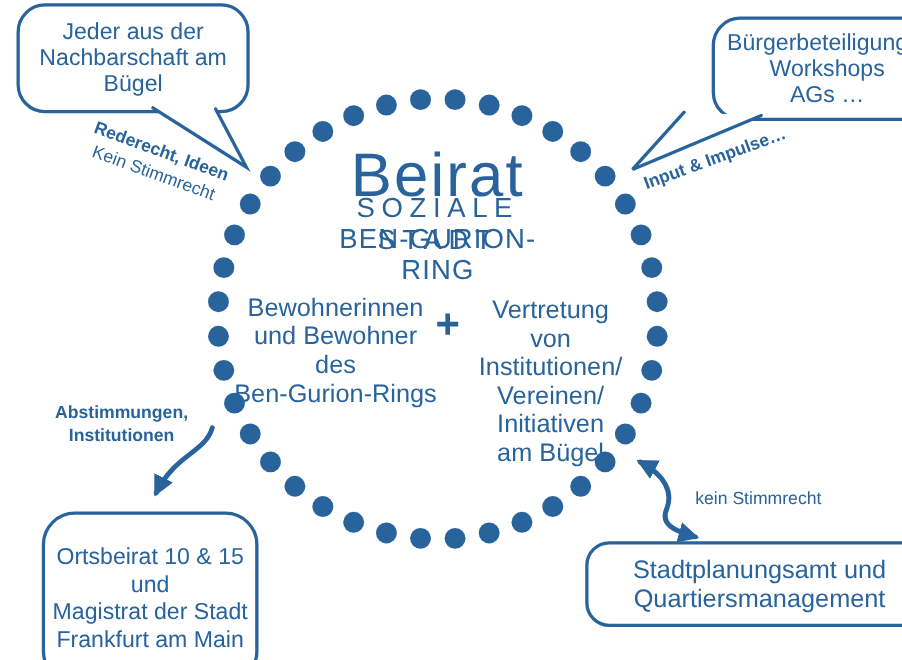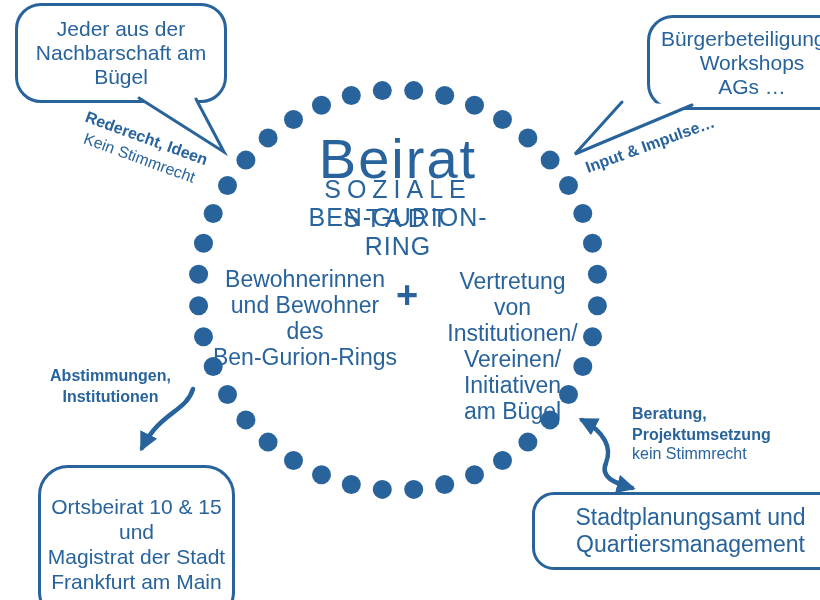--- a/index.html
+++ b/index.html
@@ -134,34 +134,32 @@
 
   <div class="abs ctr title-main" style="left:298px; top:126px; width:200px;">Beirat</div>
   <div class="abs ctr title-sub1" style="left:288px; top:175px; width:220px;">SOZIALE STADT</div>
   <div class="abs ctr title-sub2" style="left:288px; top:203px; width:220px;">BEN-GURION-RING</div>
 
   <div class="abs ctr member pre" style="left:210px; top:266px; width:190px;">Bewohnerinnen
 und Bewohner
 des
 Ben-Gurion-Rings</div>
   <div class="abs ctr plus" style="left:392px; top:274px; width:30px;">+</div>
-  <div class="abs ctr member pre" style="left:420px; top:268px; width:185px;">Vertretung
+  <div class="abs ctr member pre" style="left:408px; top:268px; width:185px;">Vertretung
 von
 Institutionen/
 Vereinen/
 Initiativen
 am Bügel</div>
 
   <div class="abs ctr rot-tl" style="left:53px; top:127px; width:180px;">
     <div class="small-bold">Rederecht, Ideen</div>
     <div class="small-reg">Kein Stimmrecht</div>
   </div>
 
   <div class="abs ctr rot-tr small-bold" style="left:575px; top:134px; width:150px;">Input &amp; Impulse…</div>
 
   <div class="abs ctr small-bold pre" style="left:38px; top:365px; width:145px;">Abstimmungen,
 Institutionen</div>
 
-  <div class="abs small-bold pre" style="left:632px; top:403px; width:175px;">Beratung,
-Projektumsetzung</div>
   <div class="abs small-reg" style="left:632px; top:443px; width:175px;">kein Stimmrecht</div>
 
 </div>
 
 </body></html>

